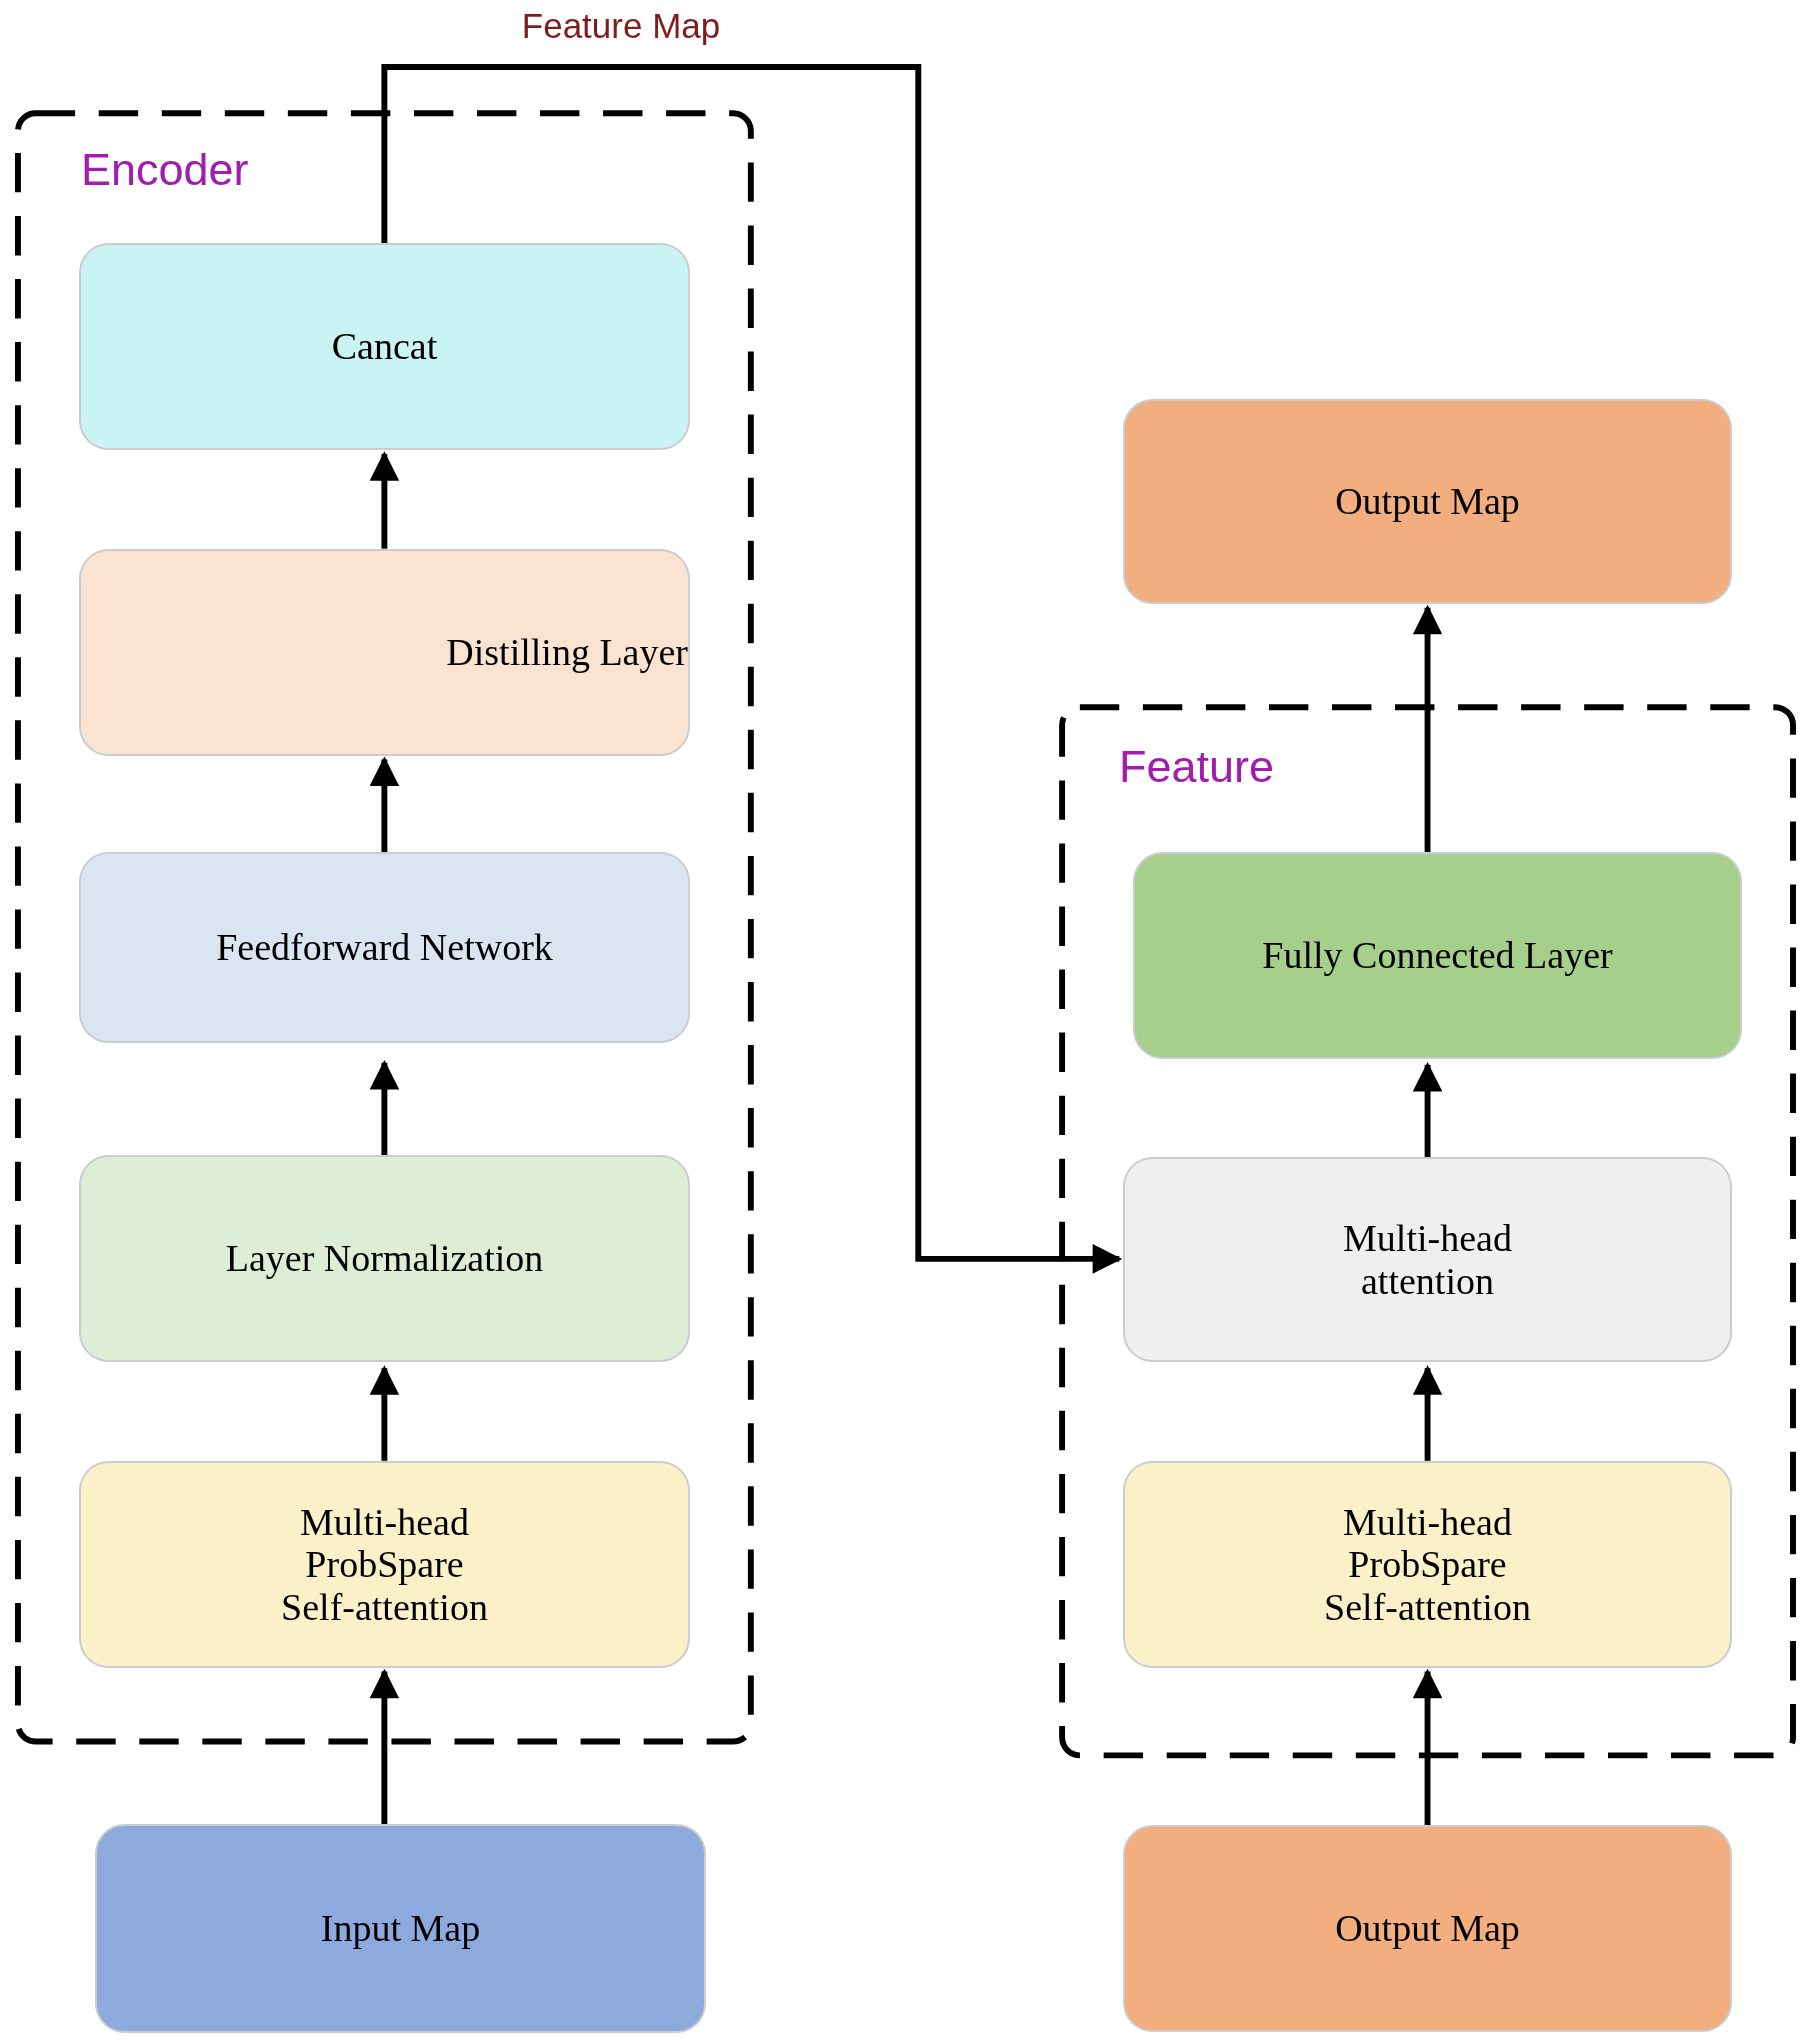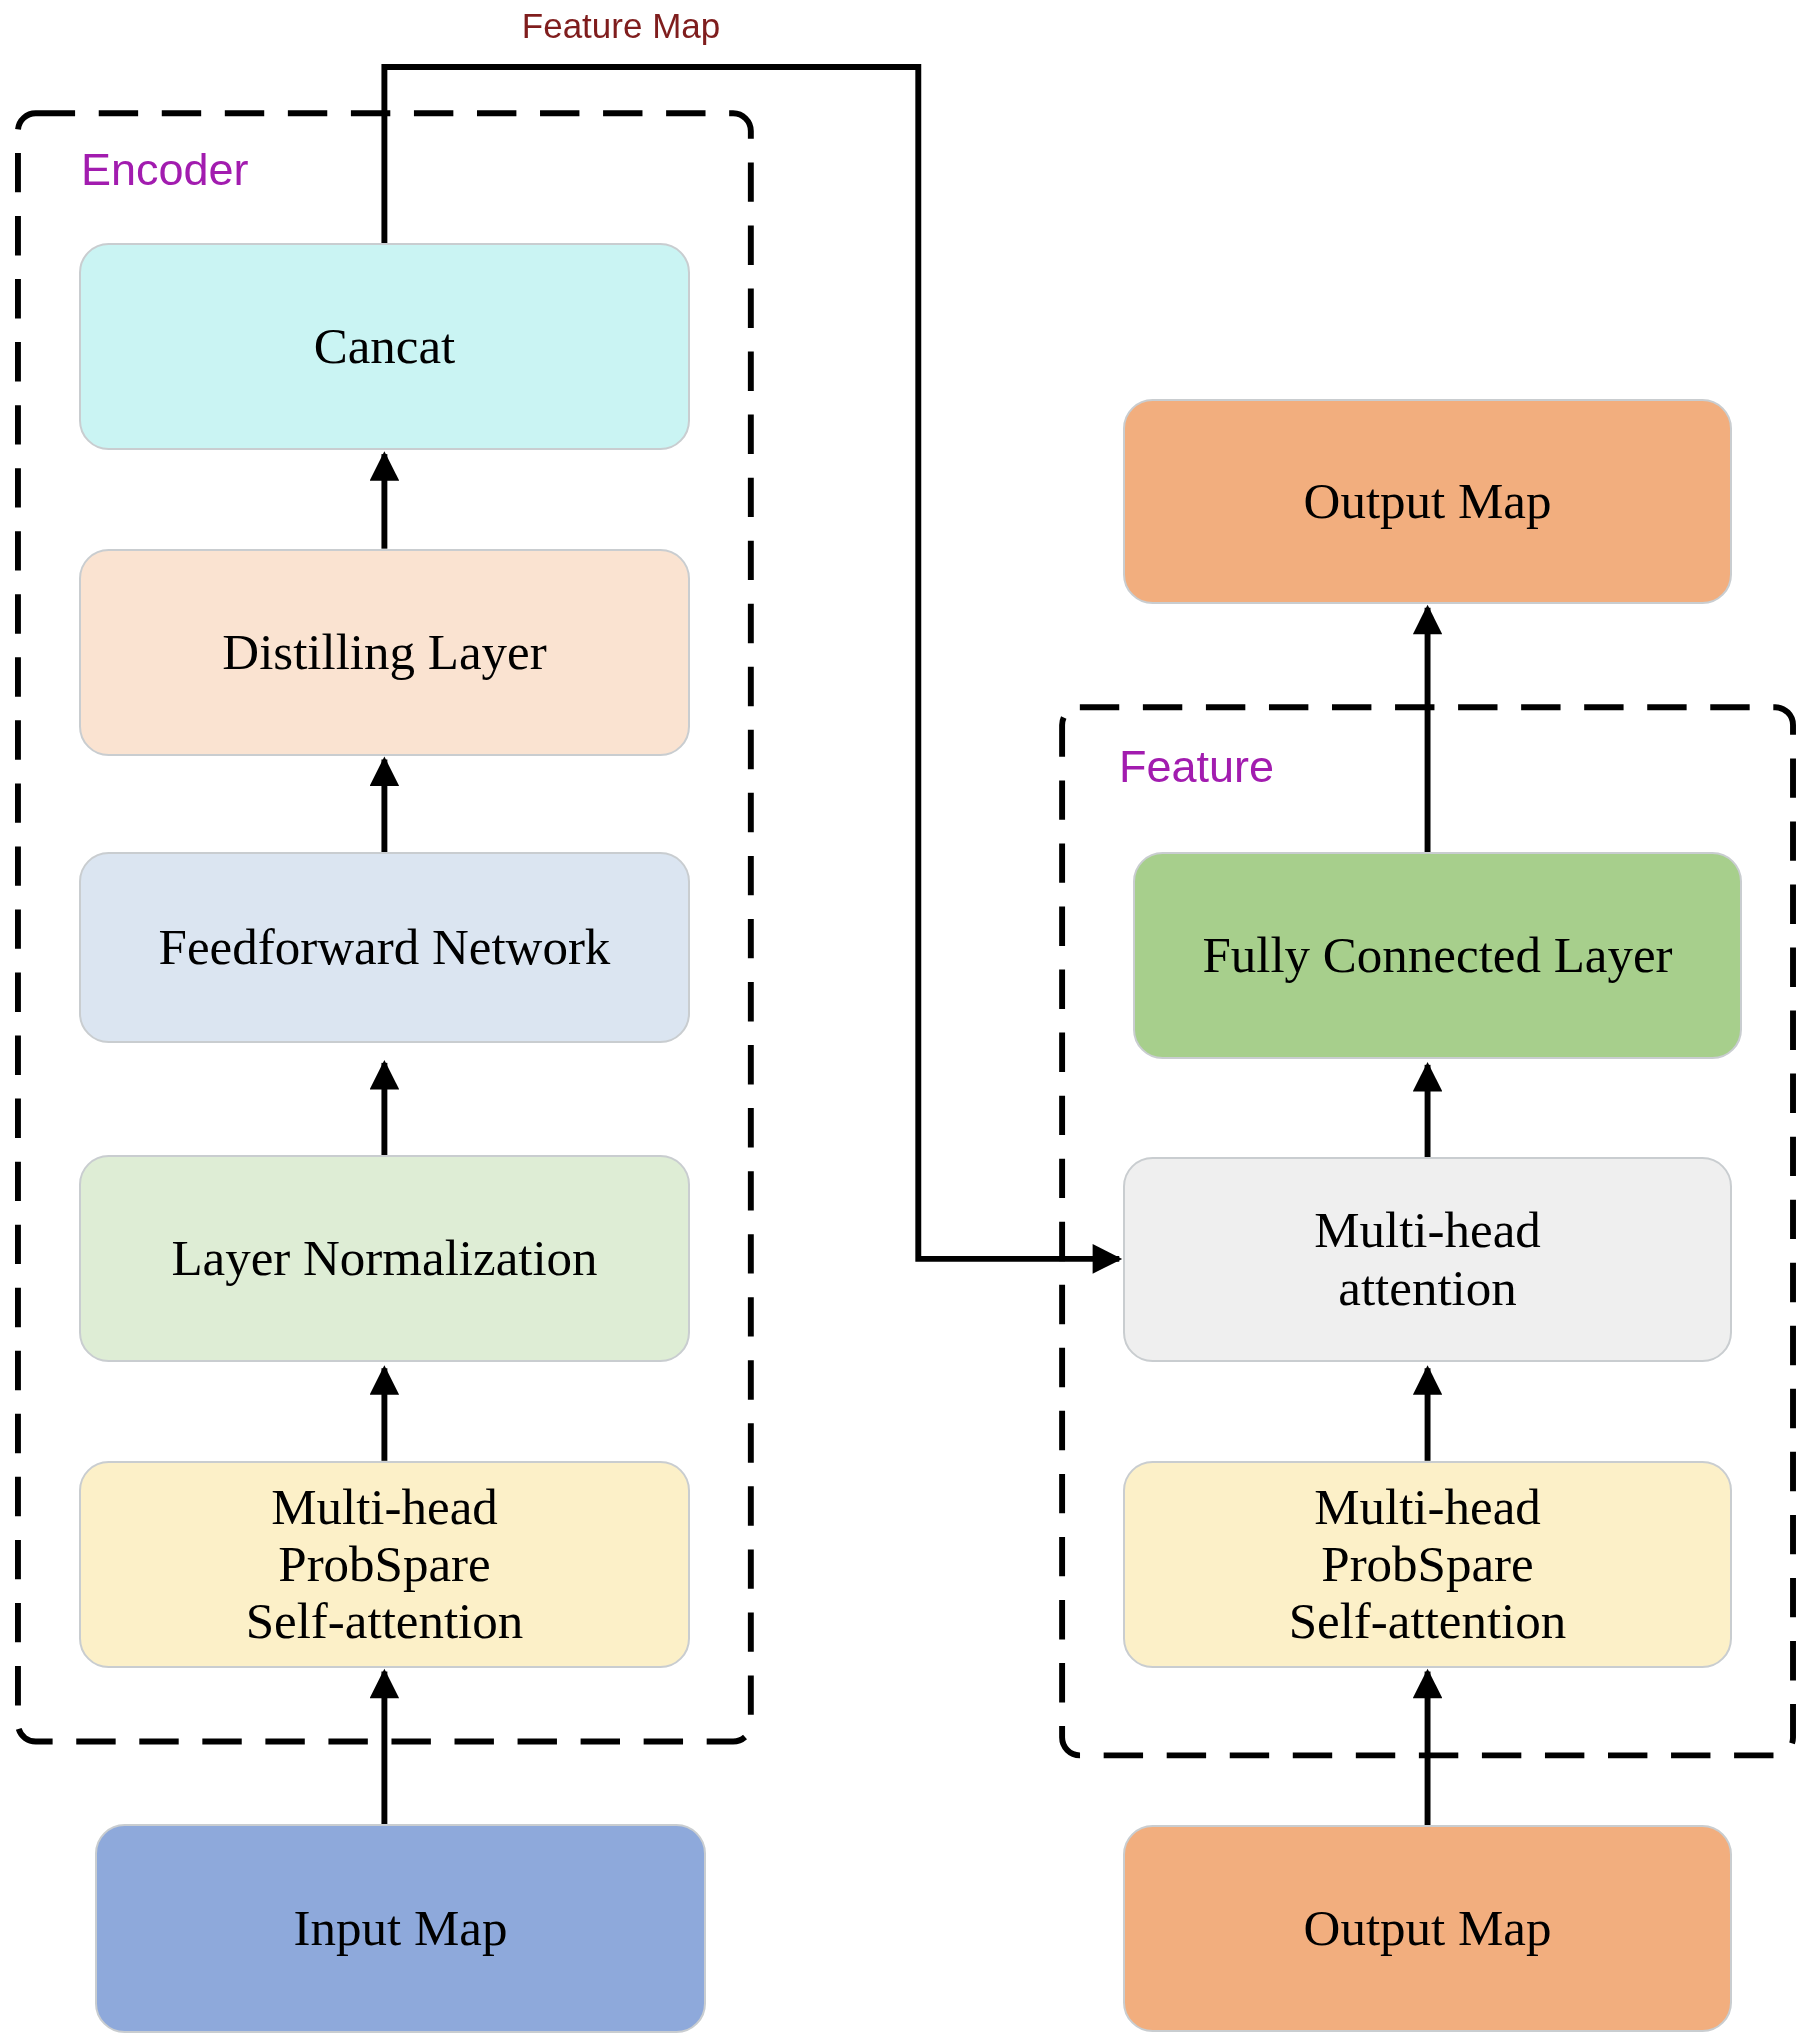--- a/index.html
+++ b/index.html
@@ -11,21 +11,21 @@
     overflow:hidden;
   }
   #connector-layer{position:absolute;left:0;top:0;width:1809px;height:2042px;}
   .node{
     position:absolute;
     box-sizing:border-box;
     border:2px solid #c9cdd0;
     border-radius:29.6px;
     display:flex;align-items:center;justify-content:center;
     text-align:center;
-    font-size:51px;color:#000000;
+    font-size:38px;color:#000000;
     line-height:1.12;
     white-space:pre-line;
   }
   .zone-label{
     position:absolute;
     font-family:"Liberation Sans", sans-serif;
     font-size:45px;color:#a21caf;
     white-space:nowrap;
   }
   .fm-label{
@@ -68,21 +68,21 @@
   <div class="fm-label" style="left:493px;top:5.9px;">Feature Map</div>
 
   <div class="zone-label" style="left:81px;top:144px;">Encoder</div>
 
   <div class="zone-label" style="left:1119px;top:741px;">Feature</div>
 
   <div class="node" style="left: 79px; top: 243px; width: 611px; height: 207px; background-color: rgb(202, 244, 243);">
     <span>Cancat</span>
   </div>
 
-  <div class="node" style="left: 79px; top: 549px; width: 611px; height: 207px; background-color: rgb(250, 227, 209);">
+  <div class="node" style="left: 79px; top: 549px; width: 611px; height: 207px; background-color: rgb(250, 227, 209); justify-content: flex-end;">
     <span>Distilling Layer</span>
   </div>
 
   <div class="node" style="left: 79px; top: 852px; width: 611px; height: 191px; background-color: rgb(219, 229, 241);">
     <span>Feedforward Network</span>
   </div>
 
   <div class="node" style="left: 79px; top: 1155px; width: 611px; height: 207px; background-color: rgb(222, 237, 213);">
     <span>Layer Normalization</span>
   </div>

